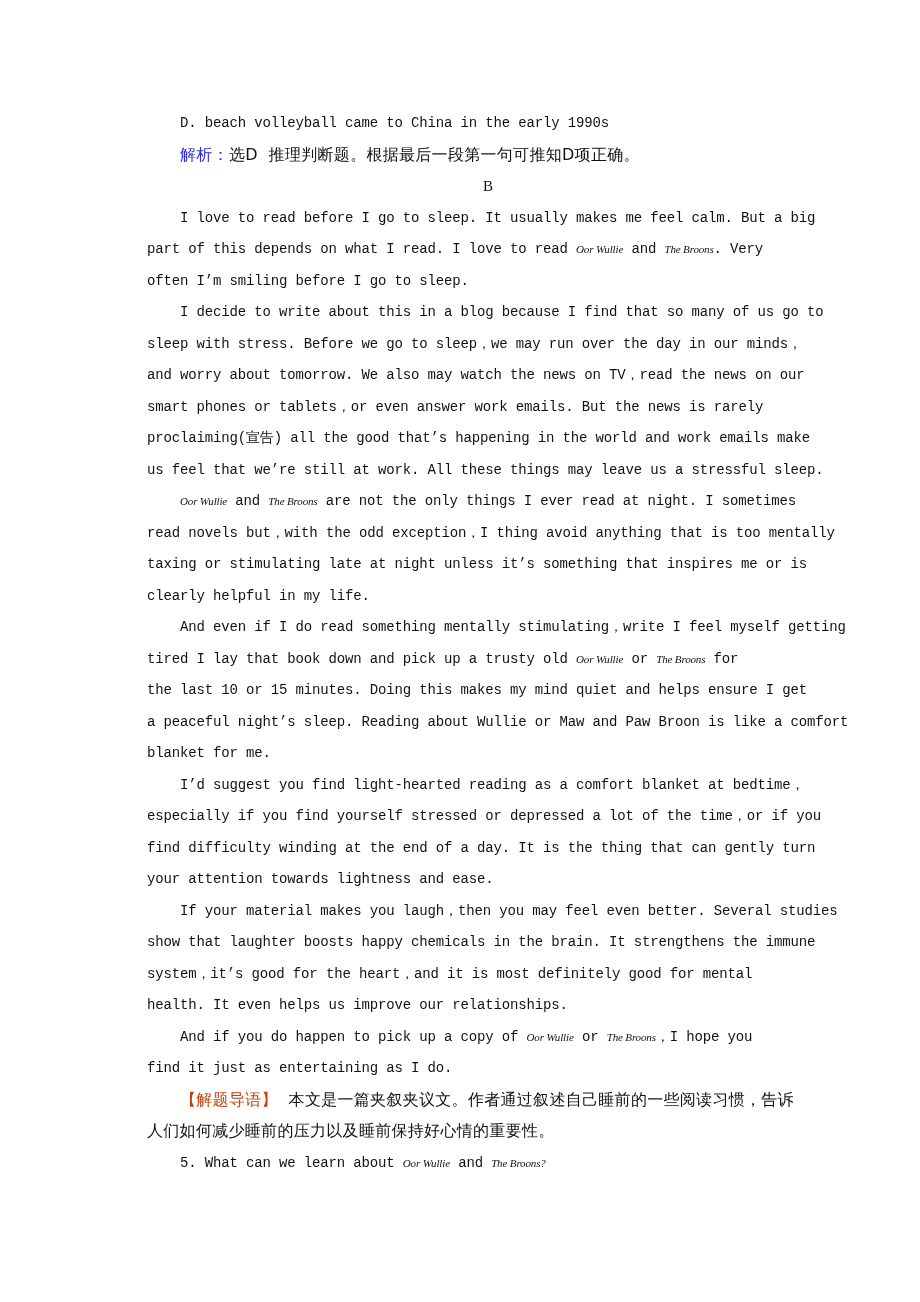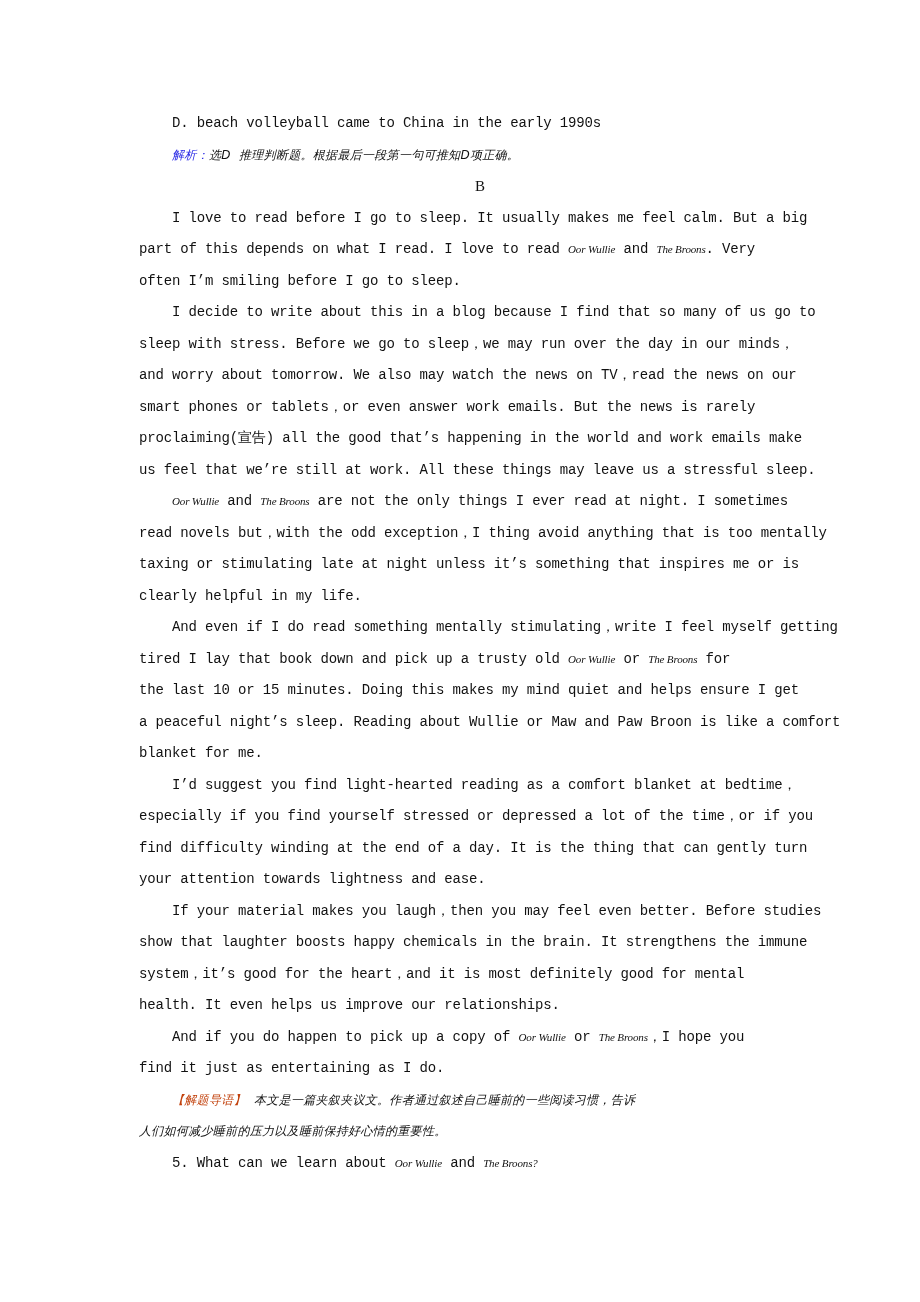--- a/index.html
+++ b/index.html
@@ -11,36 +11,36 @@
       width: 920px;
       height: 1302px;
       position: relative;
       overflow: hidden;
       color: #111111;
       font-family: "Liberation Mono", "DejaVu Sans Mono", monospace;
       font-size: 14px;
     }
     .page {
       position: absolute;
-      left: 139px;
+      left: 147px;
       top: 110px;
       width: 700px;
     }
     .line {
       height: 31.5px;
       line-height: 26px;
       white-space: pre;
       letter-spacing: -0.15px;
     }
     .indent { padding-left: 33px; }
     .center { text-align: center; padding-right: 18px; }
     .it { font-style: italic; font-family: "Liberation Serif", "DejaVu Serif", serif; font-size: 11px; }
     .label-blue { color: #2a2ae6; }
     .label-magenta { color: #c2410c; }
-    .cjk { font-family: "DejaVu Sans", sans-serif; font-size: 12px; letter-spacing: 0.3px; font-style: italic; }
+    .cjk { font-family: "DejaVu Sans", sans-serif; font-size: 16px; letter-spacing: 0.3px; }
     .section-letter { font-family: "Liberation Serif", "DejaVu Serif", serif; font-size: 15px; }
   </style>
 </head>
 <body>
 
 <div class="page">
 
   <div class="line indent">D. beach volleyball came to China in the early 1990s</div>
 
   <div class="line indent"><span class="cjk label-blue">解析：</span><span class="cjk">选D  推理判断题。根据最后一段第一句可推知D项正确。</span></div>
@@ -78,21 +78,21 @@
   </div>
 
   <div>
     <div class="line indent">I’d suggest you find light-hearted reading as a comfort blanket at bedtime，</div>
     <div class="line">especially if you find yourself stressed or depressed a lot of the time，or if you</div>
     <div class="line">find difficulty winding at the end of a day. It is the thing that can gently turn</div>
     <div class="line">your attention towards lightness and ease.</div>
   </div>
 
   <div>
-    <div class="line indent">If your material makes you laugh，then you may feel even better. Before studies</div>
+    <div class="line indent">If your material makes you laugh，then you may feel even better. Several studies</div>
     <div class="line">show that laughter boosts happy chemicals in the brain. It strengthens the immune</div>
     <div class="line">system，it’s good for the heart，and it is most definitely good for mental</div>
     <div class="line">health. It even helps us improve our relationships.</div>
   </div>
 
   <div>
     <div class="line indent"><span>And if you do happen to pick up a copy of </span><span class="it">Oor Wullie</span><span> or </span><span class="it">The Broons</span><span>，I hope you</span></div>
     <div class="line">find it just as entertaining as I do.</div>
   </div>
 

